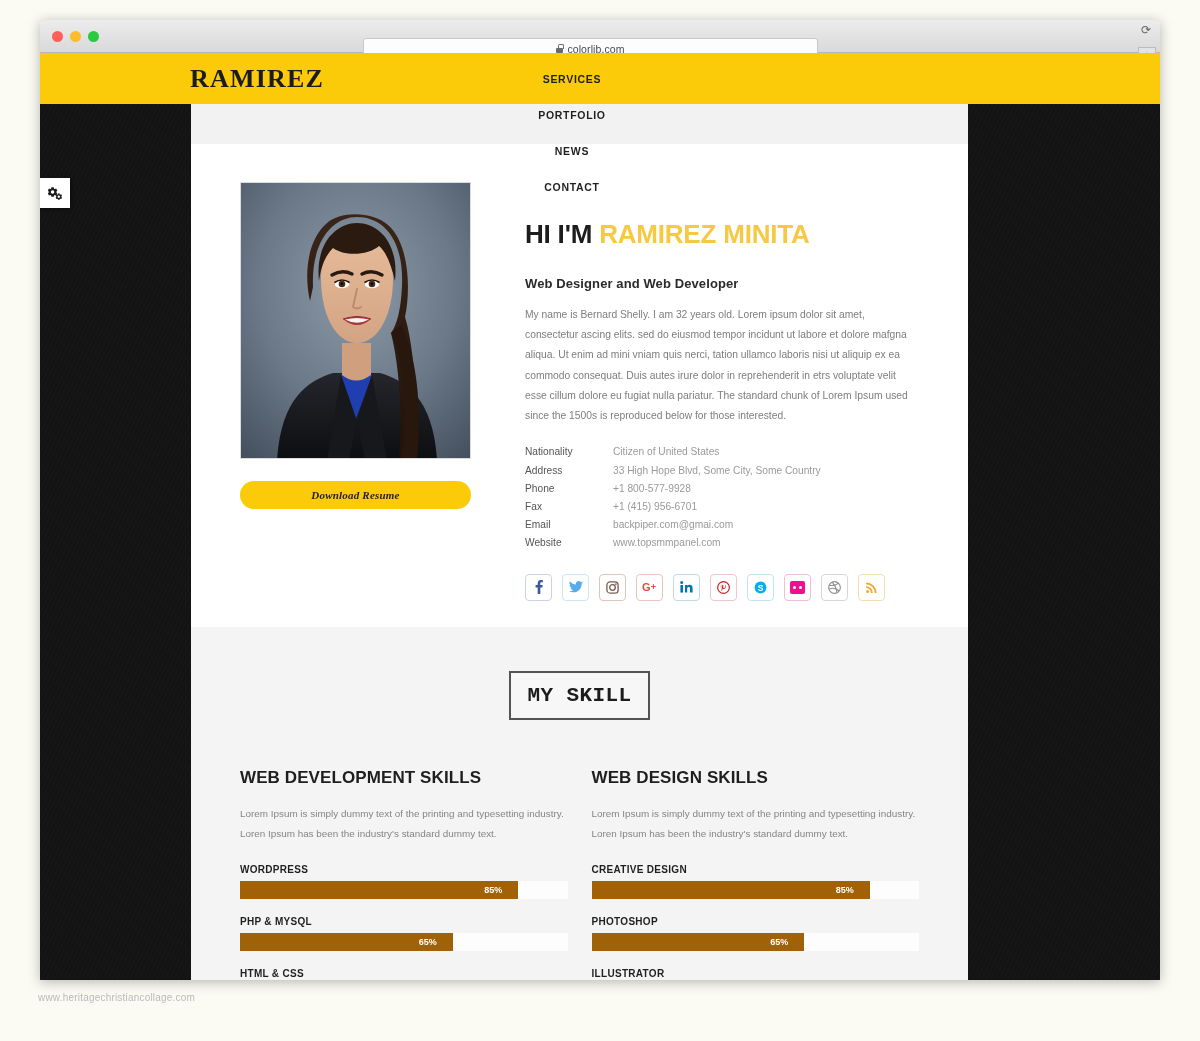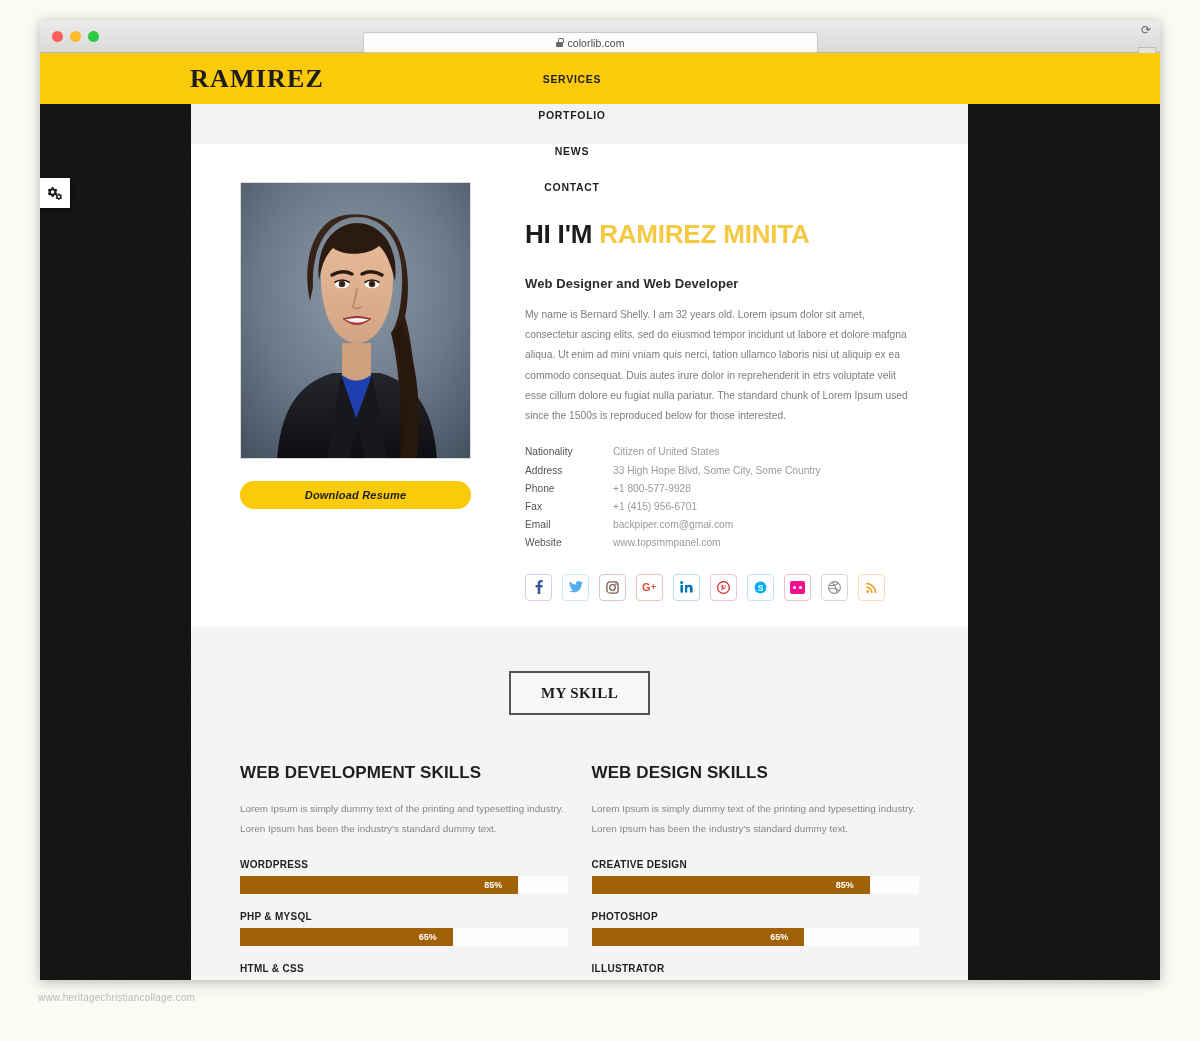--- a/index.html
+++ b/index.html
@@ -40,21 +40,21 @@
     margin-left: 12px;
   }
   .tl { width: 11px; height: 11px; border-radius: 50%; }
   .tl-red    { background: #fb5f57; }
   .tl-yellow { background: #fdbc2e; }
   .tl-green  { background: #29c940; }
 
   .url-bar {
     position: absolute;
     left: 323px;
-    top: 12px;
+    top: 18px;
     width: 455px;
     height: 21px;
     background: #fdfdfd;
     border: 1px solid #c8c8c8;
     border-radius: 3px;
     display: flex;
     align-items: center;
     justify-content: center;
     gap: 4px;
   }
@@ -183,21 +183,21 @@
   }
   .photo svg { display: block; }
 
   .download-btn {
     margin-top: 22px;
     width: 231px;
     height: 28px;
     background: #fbcb0a;
     border: none;
     border-radius: 14px;
-    font-family: Liberation Sans, sans-serif;
+    font-family: Liberation Serif, serif;
     font-style: italic;
     font-weight: bold;
     font-size: 11px;
     color: #1e1e1e;
     cursor: pointer;
     letter-spacing: .2px;
   }
 
   .about-text { flex: 1; padding-left: 54px; padding-top: 5px; }
 
@@ -288,23 +288,23 @@
   }
   .skill-title-box {
     width: 141px;
     margin: 0 auto;
     border: 2px solid #545454;
     padding: 11px 0;
     text-align: center;
     background: #f7f7f7;
   }
   .skill-title-box span {
-    font-family: Liberation Serif, serif;
-    font-weight: bold;
-    font-size: 15px;
+    font-family: Liberation Mono, monospace;
+    font-weight: bold;
+    font-size: 21px;
     letter-spacing: .4px;
     color: #1c1c1c;
   }
 
   .skill-cols {
     margin-top: 48px;
     display: flex;
     gap: 24px;
   }
   .skill-col { flex: 1; }

